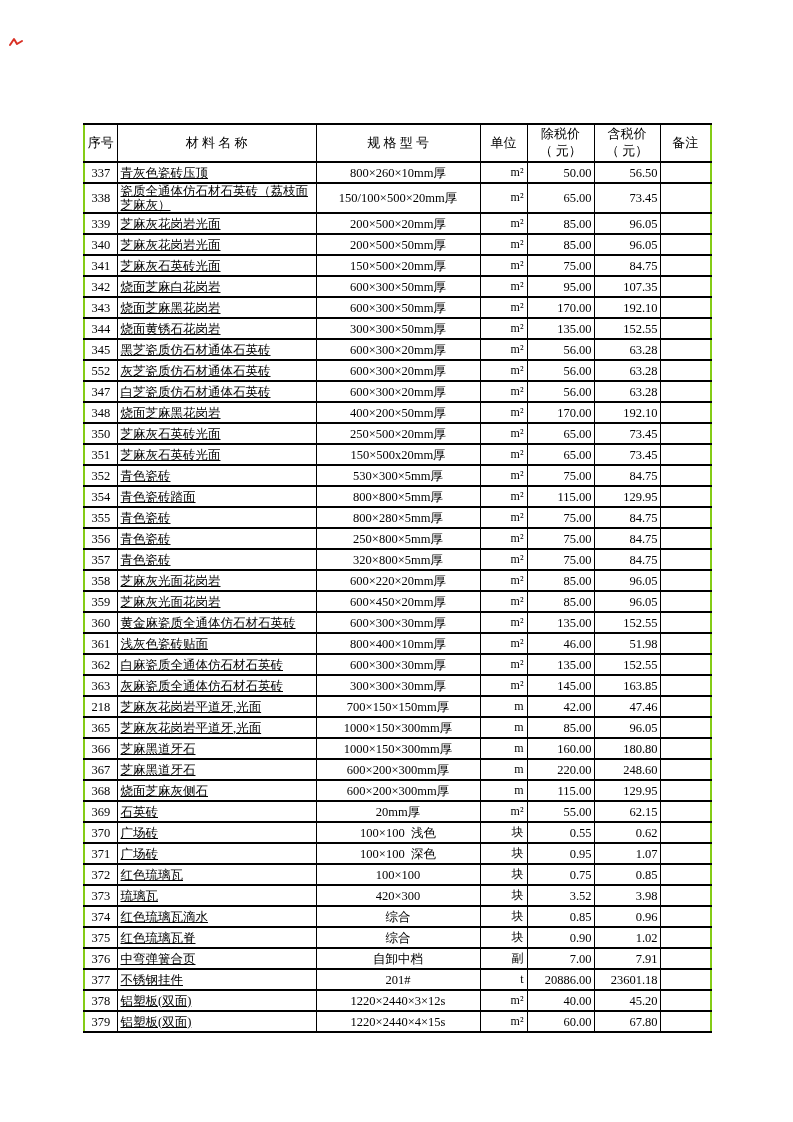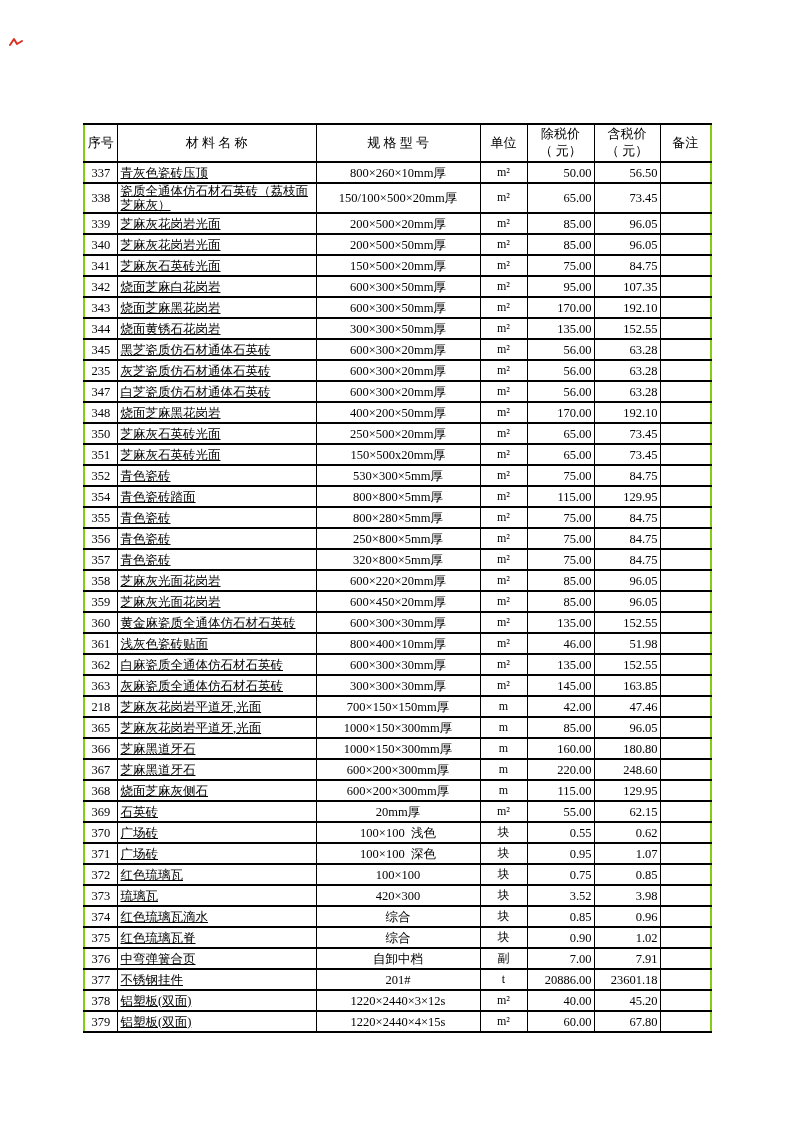--- a/index.html
+++ b/index.html
@@ -51,21 +51,21 @@
   }
   .price-table td {
     font-size: 12.5px;
     height: 19px;
     line-height: 1.12;
     padding: 0 3px;
   }
   td.col-no   { text-align: center; }
   td.col-name { text-align: left; text-decoration: underline; }
   td.col-spec { text-align: center; white-space: pre-wrap; }
-  td.col-unit { text-align: center; font-size: 12px; }
+  td.col-unit { text-align: right; font-size: 12px; }
   td.col-num  { text-align: right; padding-right: 2px; }
   td.col-remark { text-align: left; }
   .hdr-two-line div { line-height: 1.3; }
 </style>
 </head>
 <body>
 
 <div class="page">
 
   <svg class="red-mark" viewBox="0 0 16 11">
@@ -175,21 +175,21 @@
         <tr>
           <td class="col-no">345</td>
           <td class="col-name">黑芝瓷质仿石材通体石英砖</td>
           <td class="col-spec">600×300×20mm厚</td>
           <td class="col-unit">m²</td>
           <td class="col-num">56.00</td>
           <td class="col-num">63.28</td>
           <td class="col-remark"></td>
         </tr>
         <tr>
-          <td class="col-no">235</td>
+          <td class="col-no">552</td>
           <td class="col-name">灰芝瓷质仿石材通体石英砖</td>
           <td class="col-spec">600×300×20mm厚</td>
           <td class="col-unit">m²</td>
           <td class="col-num">56.00</td>
           <td class="col-num">63.28</td>
           <td class="col-remark"></td>
         </tr>
         <tr>
           <td class="col-no">347</td>
           <td class="col-name">白芝瓷质仿石材通体石英砖</td>

